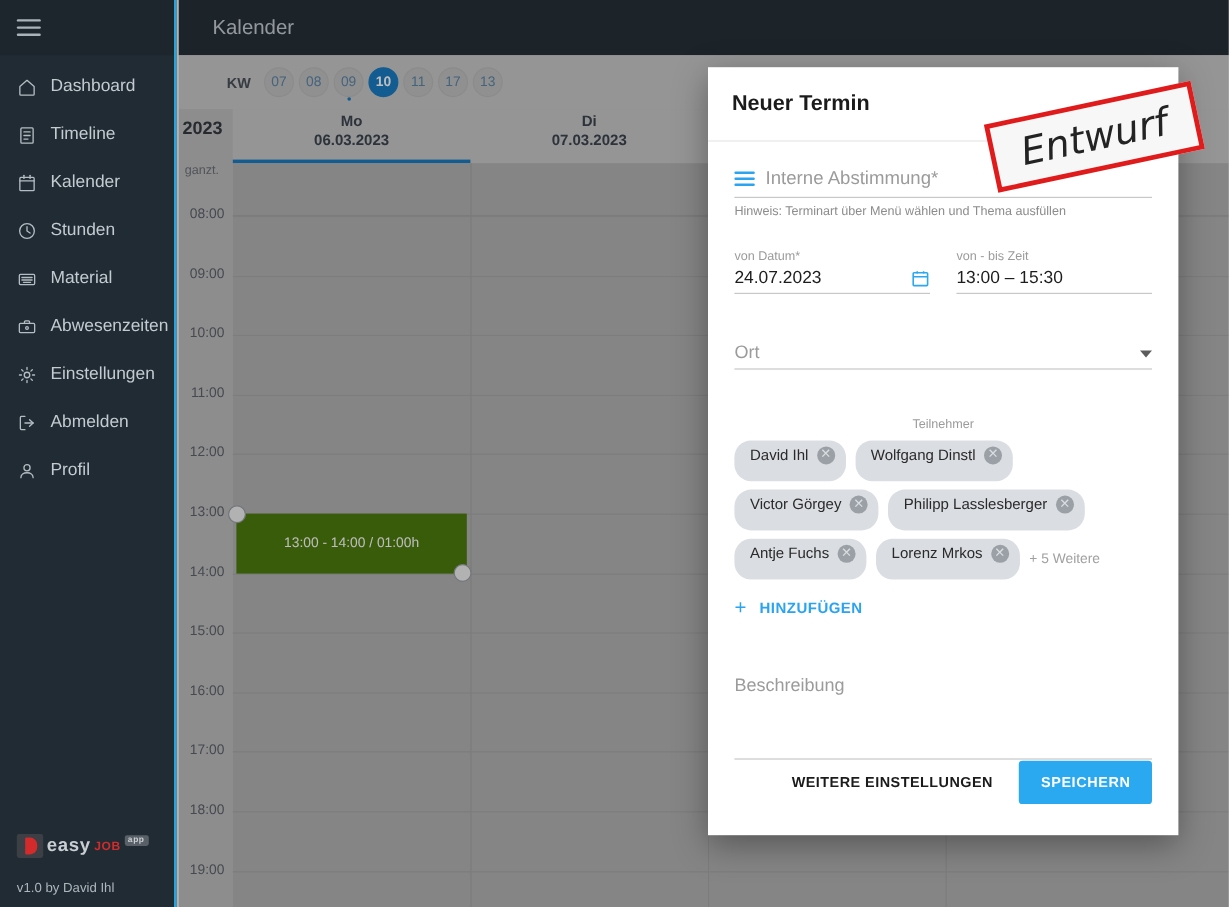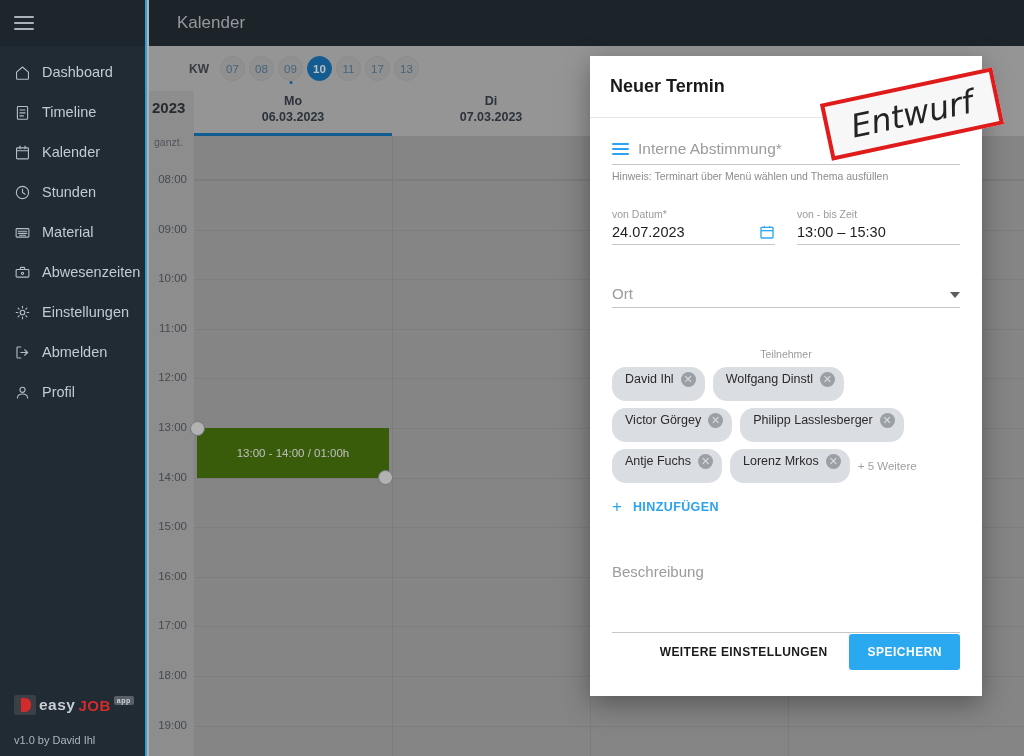--- a/index.html
+++ b/index.html
@@ -41,21 +41,21 @@
   .logo-mark {
     width: 22px; height: 20px; background: #3c3f45;
     border-radius: 2px; position: relative; flex: none;
   }
   .logo-mark::after {
     content: ""; position: absolute; left: 7px; top: 3px;
     width: 10px; height: 14px; background: #d32b2b;
     border-radius: 1px 6px 6px 1px;
   }
   .logo-easy { color: #c9ced3; font-size: 15.5px; letter-spacing: .5px; font-weight: 700; }
-  .logo-job  { color: #d32b2b; font-size: 15px; letter-spacing: .5px; font-weight: 700; }
+  .logo-job  { color: #d32b2b; font-size: 10px; letter-spacing: .5px; font-weight: 700; }
   .logo-app {
     background: #5a6068; color: #c9ced3; font-size: 7px; font-weight: 700;
     padding: 1px 3px; border-radius: 2px; align-self: flex-start; margin-top: 1px; letter-spacing: .5px;
   }
   .version { color: #aeb6bd; font-size: 11px; }
 
   
   .main { position: absolute; left: 149px; top: 0; right: 0; bottom: 0; background: #c9c9c9; }
   .topbar {
     height: 46px; background: #263138;

